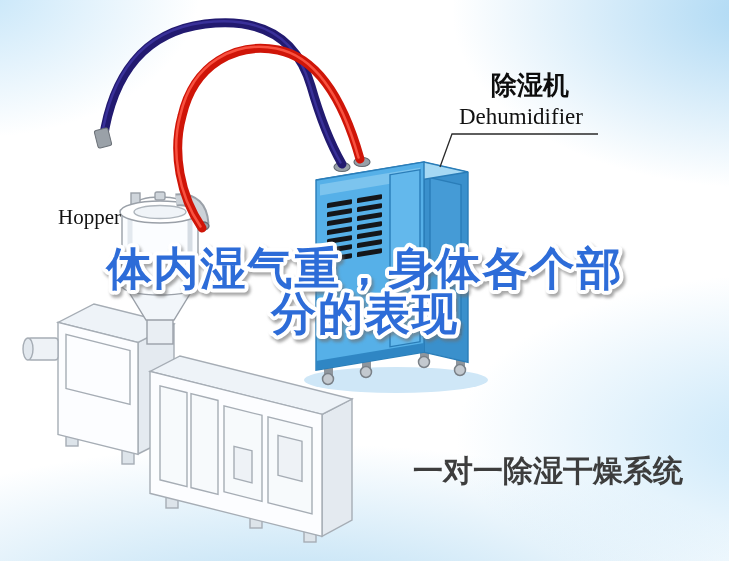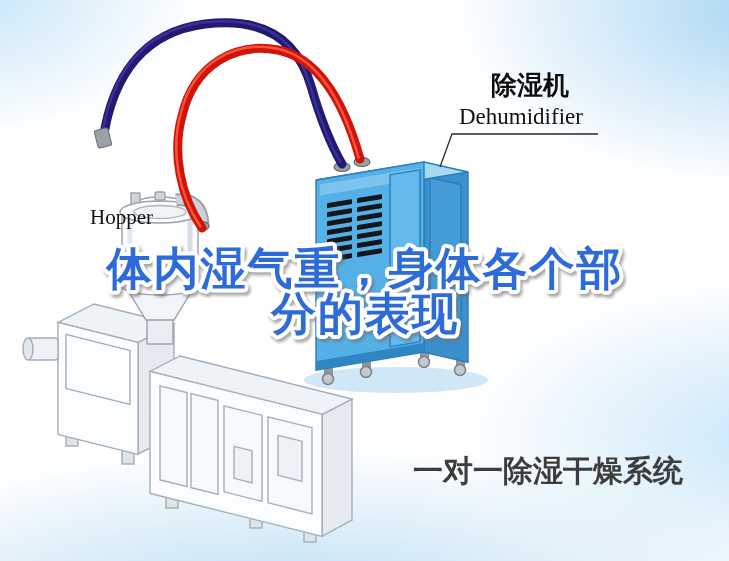--- a/index.html
+++ b/index.html
@@ -14,21 +14,21 @@
       radial-gradient(45% 38% at -4% -2%, rgba(190,226,248,.9) 0%, rgba(190,226,248,0) 70%),
       radial-gradient(70% 45% at 108% 78%, rgba(190,226,248,.85) 0%, rgba(190,226,248,0) 65%),
       radial-gradient(120% 55% at 40% 112%, rgba(173,216,242,.95) 0%, rgba(173,216,242,0) 60%),
       #ffffff;
   }
   .art{position:absolute;left:0;top:0;}
   .lbl{position:absolute;white-space:nowrap;line-height:1.05;}
   .cn{font-weight:bold;color:#0d0d0d;font-family:"Liberation Sans",sans-serif;}
   .en{font-family:"Liberation Serif",serif;color:#111;}
   .dryer-cn{left:52px;top:176px;font-size:27px;}
-  .dryer-en{left:58px;top:206px;font-size:21px;margin-left:32px;}
+  .dryer-en{left:58px;top:206px;font-size:21px;}
   .dehu-cn{left:491px;top:72px;font-size:26px;}
   .dehu-en{left:459px;top:105px;font-size:23px;}
   .cap-cn{left:413px;top:455px;font-size:30px;color:#3d3d3d;}
   .cap-en{left:424px;top:492px;font-size:22px;color:#161616;}
   .title-shadow{filter:drop-shadow(2px 3px 1.5px rgba(110,110,110,.6));}
   .title-text{
     font-family:"Liberation Sans","DejaVu Sans",sans-serif;
     font-weight:bold;
     letter-spacing:2px;
   }

